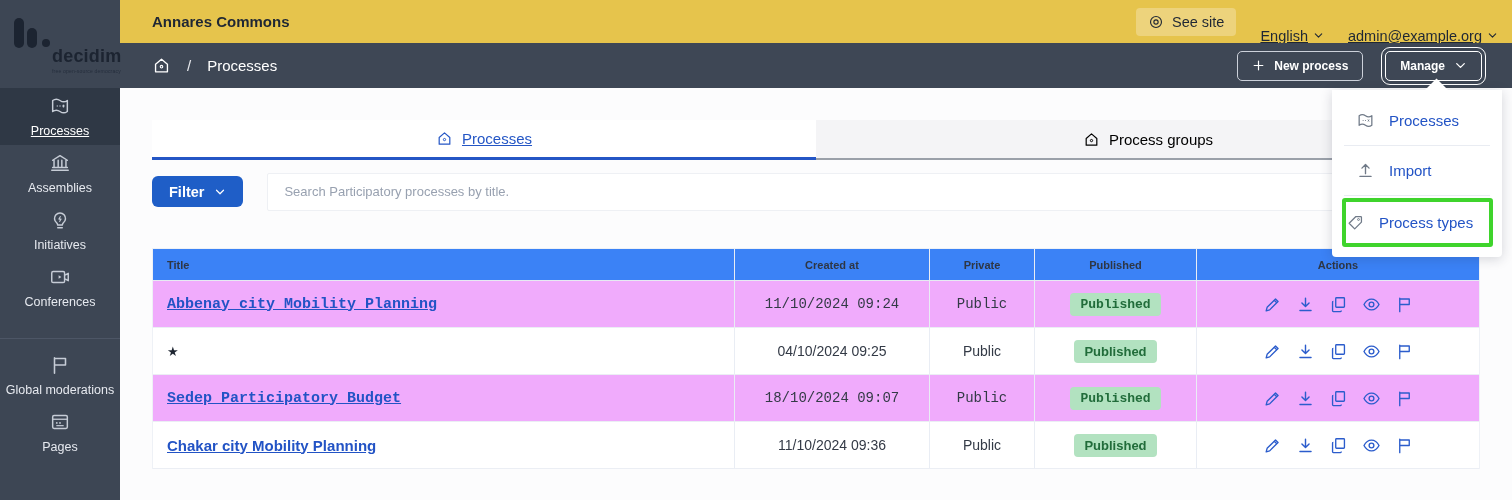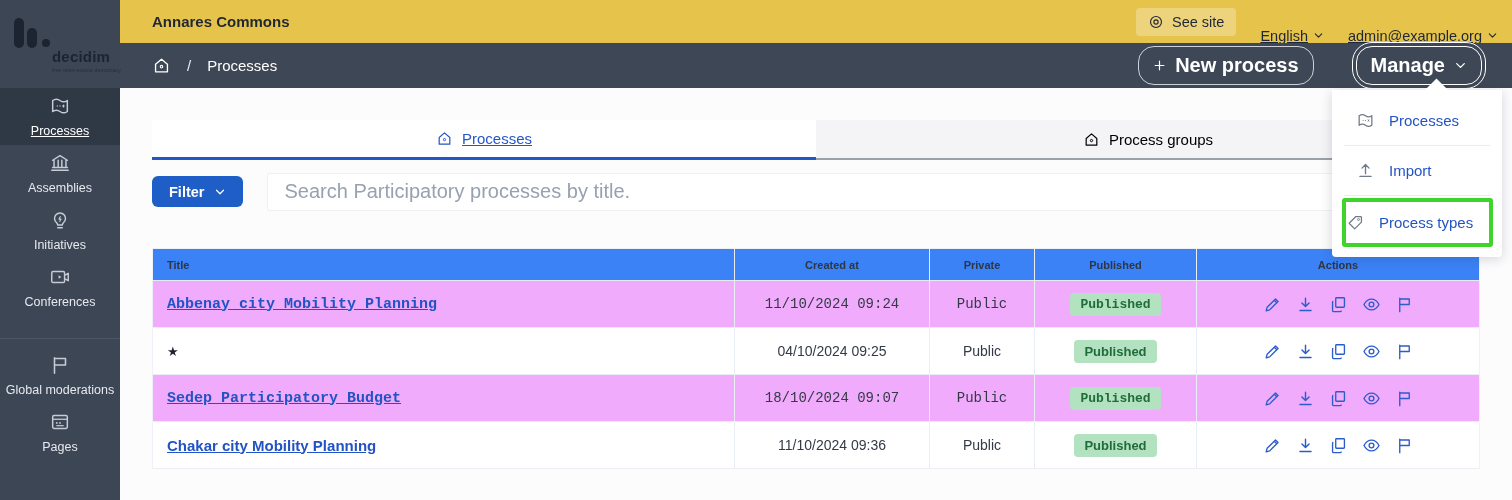--- a/index.html
+++ b/index.html
@@ -7,21 +7,21 @@
   body { font-family:"Liberation Sans", sans-serif; position:relative; background:#fbfbfc; overflow:hidden; }
   svg { display:block; }
 
   
   .sidebar { position:absolute; left:0; top:0; width:120px; height:500px; background:#3d4654; z-index:6; }
   .logo { height:88px; padding:18px 0 0 14px; }
   .logo-glyph { display:flex; align-items:flex-end; gap:3px; height:30px; }
   .lg-bar1 { width:10px; height:30px; border-radius:5px; background:#1c2431; }
   .lg-bar2 { width:10px; height:20px; border-radius:5px; background:#1c2431; }
   .lg-dot  { width:8px; height:8px; border-radius:50%; background:#1c2431; margin:0 2px 1px 2px; }
-  .logo-word { display:inline-block; font-weight:bold; font-size:15px; color:#1c2431; letter-spacing:.2px; margin:-14px 0 0 38px; }
+  .logo-word { display:inline-block; font-weight:bold; font-size:18px; color:#1c2431; letter-spacing:.2px; margin:-14px 0 0 38px; }
   .logo-tag { font-size:5px; color:#252e3d; margin:1px 0 0 38px; letter-spacing:.2px; white-space:nowrap; }
   .nav-item { height:57px; display:flex; flex-direction:column; align-items:center; justify-content:center; gap:7px;
               color:#e6e9ef; font-size:12.5px; cursor:pointer; text-align:center; }
   .nav-item svg { width:22px; height:22px; color:#c6ccd6; }
   .nav-item.active { background:#2f3845; }
   .nav-item.active .nav-label { text-decoration:underline; color:#fff; }
   .nav-sep { border-top:1px solid #4d5666; margin:22px 0 8px; }
 
   
   .topbar { position:absolute; left:120px; top:0; right:0; height:43px; background:#e6c44c;
@@ -34,41 +34,41 @@
   .tb-link .lbl { text-decoration:underline; }
   .tb-link svg { width:11px; height:11px; }
 
   
   .subheader { position:absolute; left:120px; top:43px; right:0; height:45px; background:#3e4755;
                display:flex; align-items:center; padding:0 16px 0 32px; color:#fff; }
   .crumb-home svg { width:19px; height:19px; color:#fff; }
   .crumb-sep { margin:0 16px; font-size:15px; color:#e8eaee; }
   .crumb-label { font-size:15px; color:#fff; }
   .sub-actions { margin-left:auto; display:flex; align-items:center; gap:22px; }
-  .btn-outline { display:flex; align-items:center; gap:9px; border:1px solid #ccd1da; border-radius:16px;
-                 background:transparent; color:#fff; font-weight:bold; font-size:20px; font-family:inherit;
-                 padding:7px 14px; cursor:pointer;margin-left:20px; }
+  .btn-outline { display:flex; align-items:center; gap:9px; border:1px solid #ccd1da; border-radius:5px;
+                 background:transparent; color:#fff; font-weight:bold; font-size:12px; font-family:inherit;
+                 padding:7px 14px; cursor:pointer; }
   .btn-outline svg { width:13px; height:13px; }
   .btn-manage { border:1.5px solid #fff; outline:1.5px solid #fff; outline-offset:3px; margin-right:14px; }
 
   
   .content { position:absolute; left:120px; top:88px; right:0; bottom:0; background:#fcfcfd; }
   .tabs { position:absolute; left:32px; top:32px; width:1328px; height:40px; display:flex; }
   .tab { flex:1; display:flex; align-items:center; justify-content:center; gap:9px; font-size:15px; cursor:pointer; }
   .tab svg { width:17px; height:17px; }
   .tab.active { background:#fff; color:#2456c5; border-bottom:3px solid #2456c5; }
   .tab.active .tab-label { text-decoration:underline; font-weight:normal; }
   .tab.inactive { background:#f4f4f6; color:#000000; border-bottom:2px solid #9aa0a9; }
 
   .filter-row { position:absolute; left:32px; top:90px; width:1328px; height:27px; display:flex; align-items:center; }
   .filter-btn { display:flex; align-items:center; gap:10px; background:#1f5ec7; border:none; color:#fff;
                 font-weight:bold; font-size:14.5px; font-family:inherit; border-radius:6px; height:31px; padding:0 17px; cursor:pointer; }
   .filter-btn svg { width:12px; height:12px; }
   .search-input { flex:1; margin-left:24px; height:38px; border:1px solid #eef0f4; background:#fff; border-radius:2px;
-                  font-family:inherit; font-size:20px; color:#3a4250; padding:0 16px; outline:none; }
+                  font-family:inherit; font-size:13px; color:#3a4250; padding:0 16px; outline:none; }
   .search-input::placeholder { color:#98a1b0; }
 
   .table { position:absolute; left:32px; top:160px; width:1328px; border:1px solid #eef1f6; border-bottom:none; background:#fff; }
   .thead { display:flex; height:32px; background:#3b82f6; font-weight:bold; font-size:11px; color:#2e3644; }
   .thead .cell { border-bottom:1px solid #e6eaf2; }
   .cell { display:flex; align-items:center; justify-content:center; height:100%; }
   .cell + .cell { border-left:1px solid #e9edf4; }
   .c-title { flex:1; justify-content:flex-start; padding-left:14px; }
   .c-created { width:195px; }
   .c-private { width:105px; }

